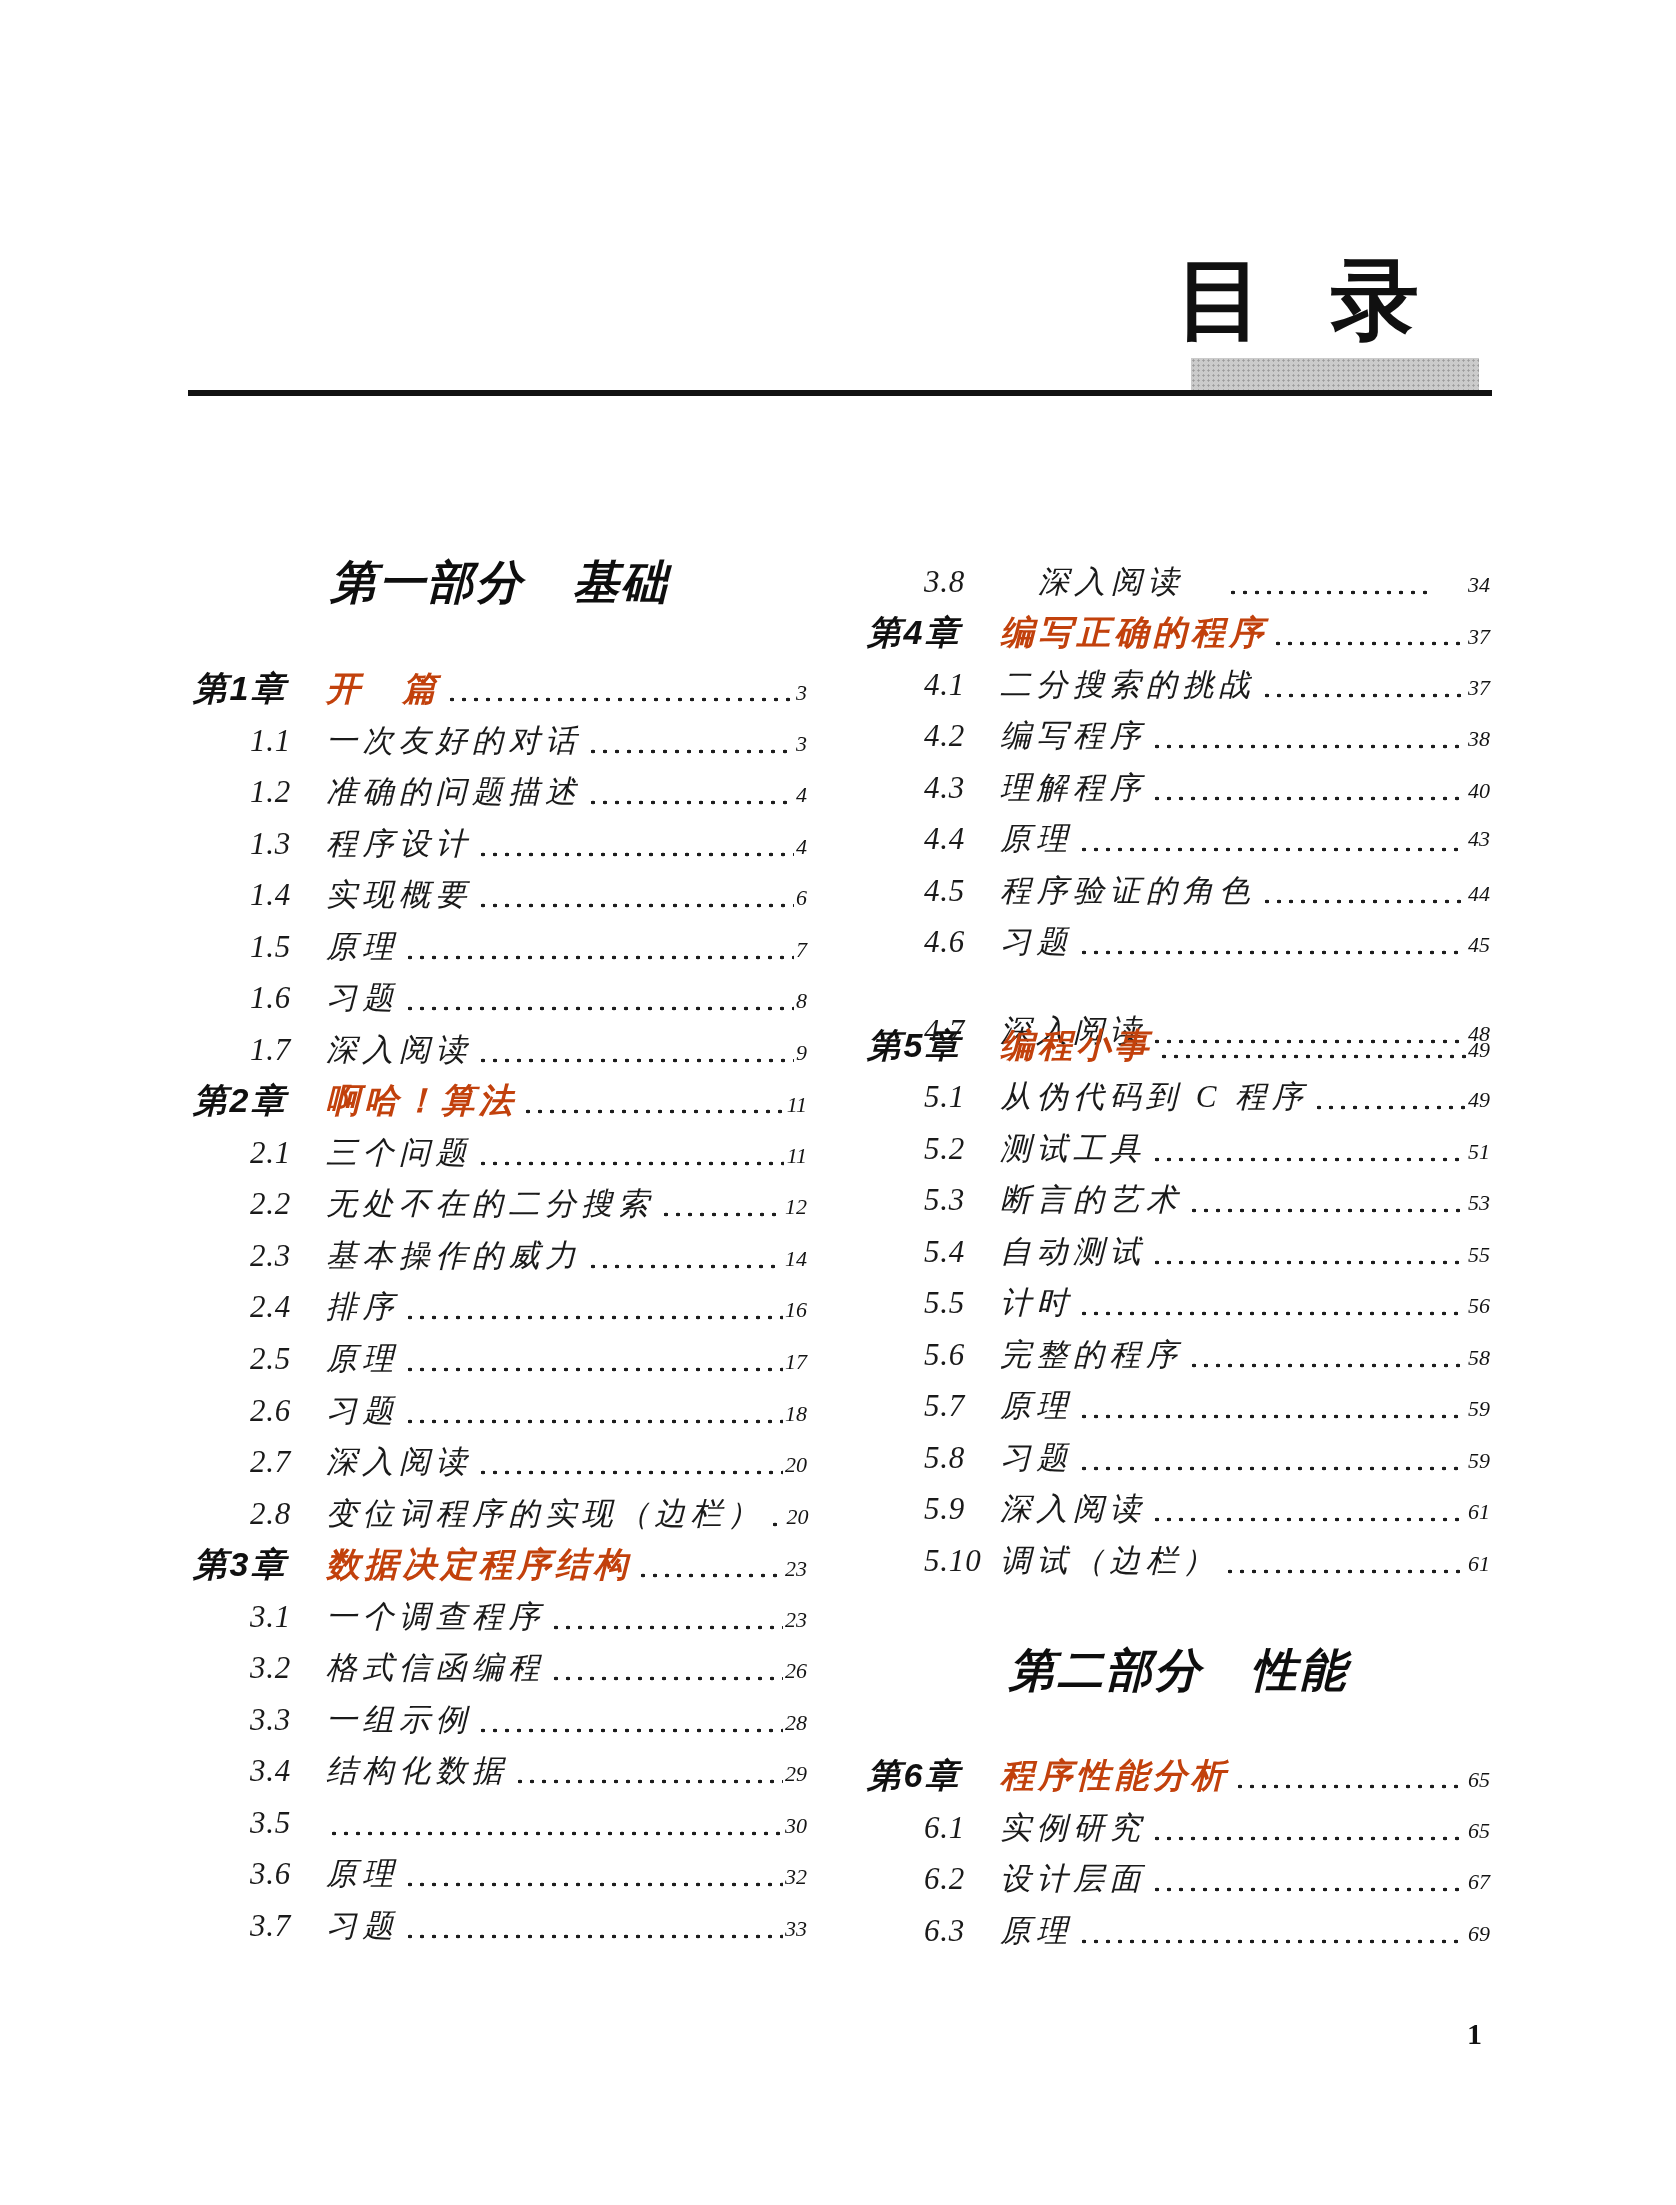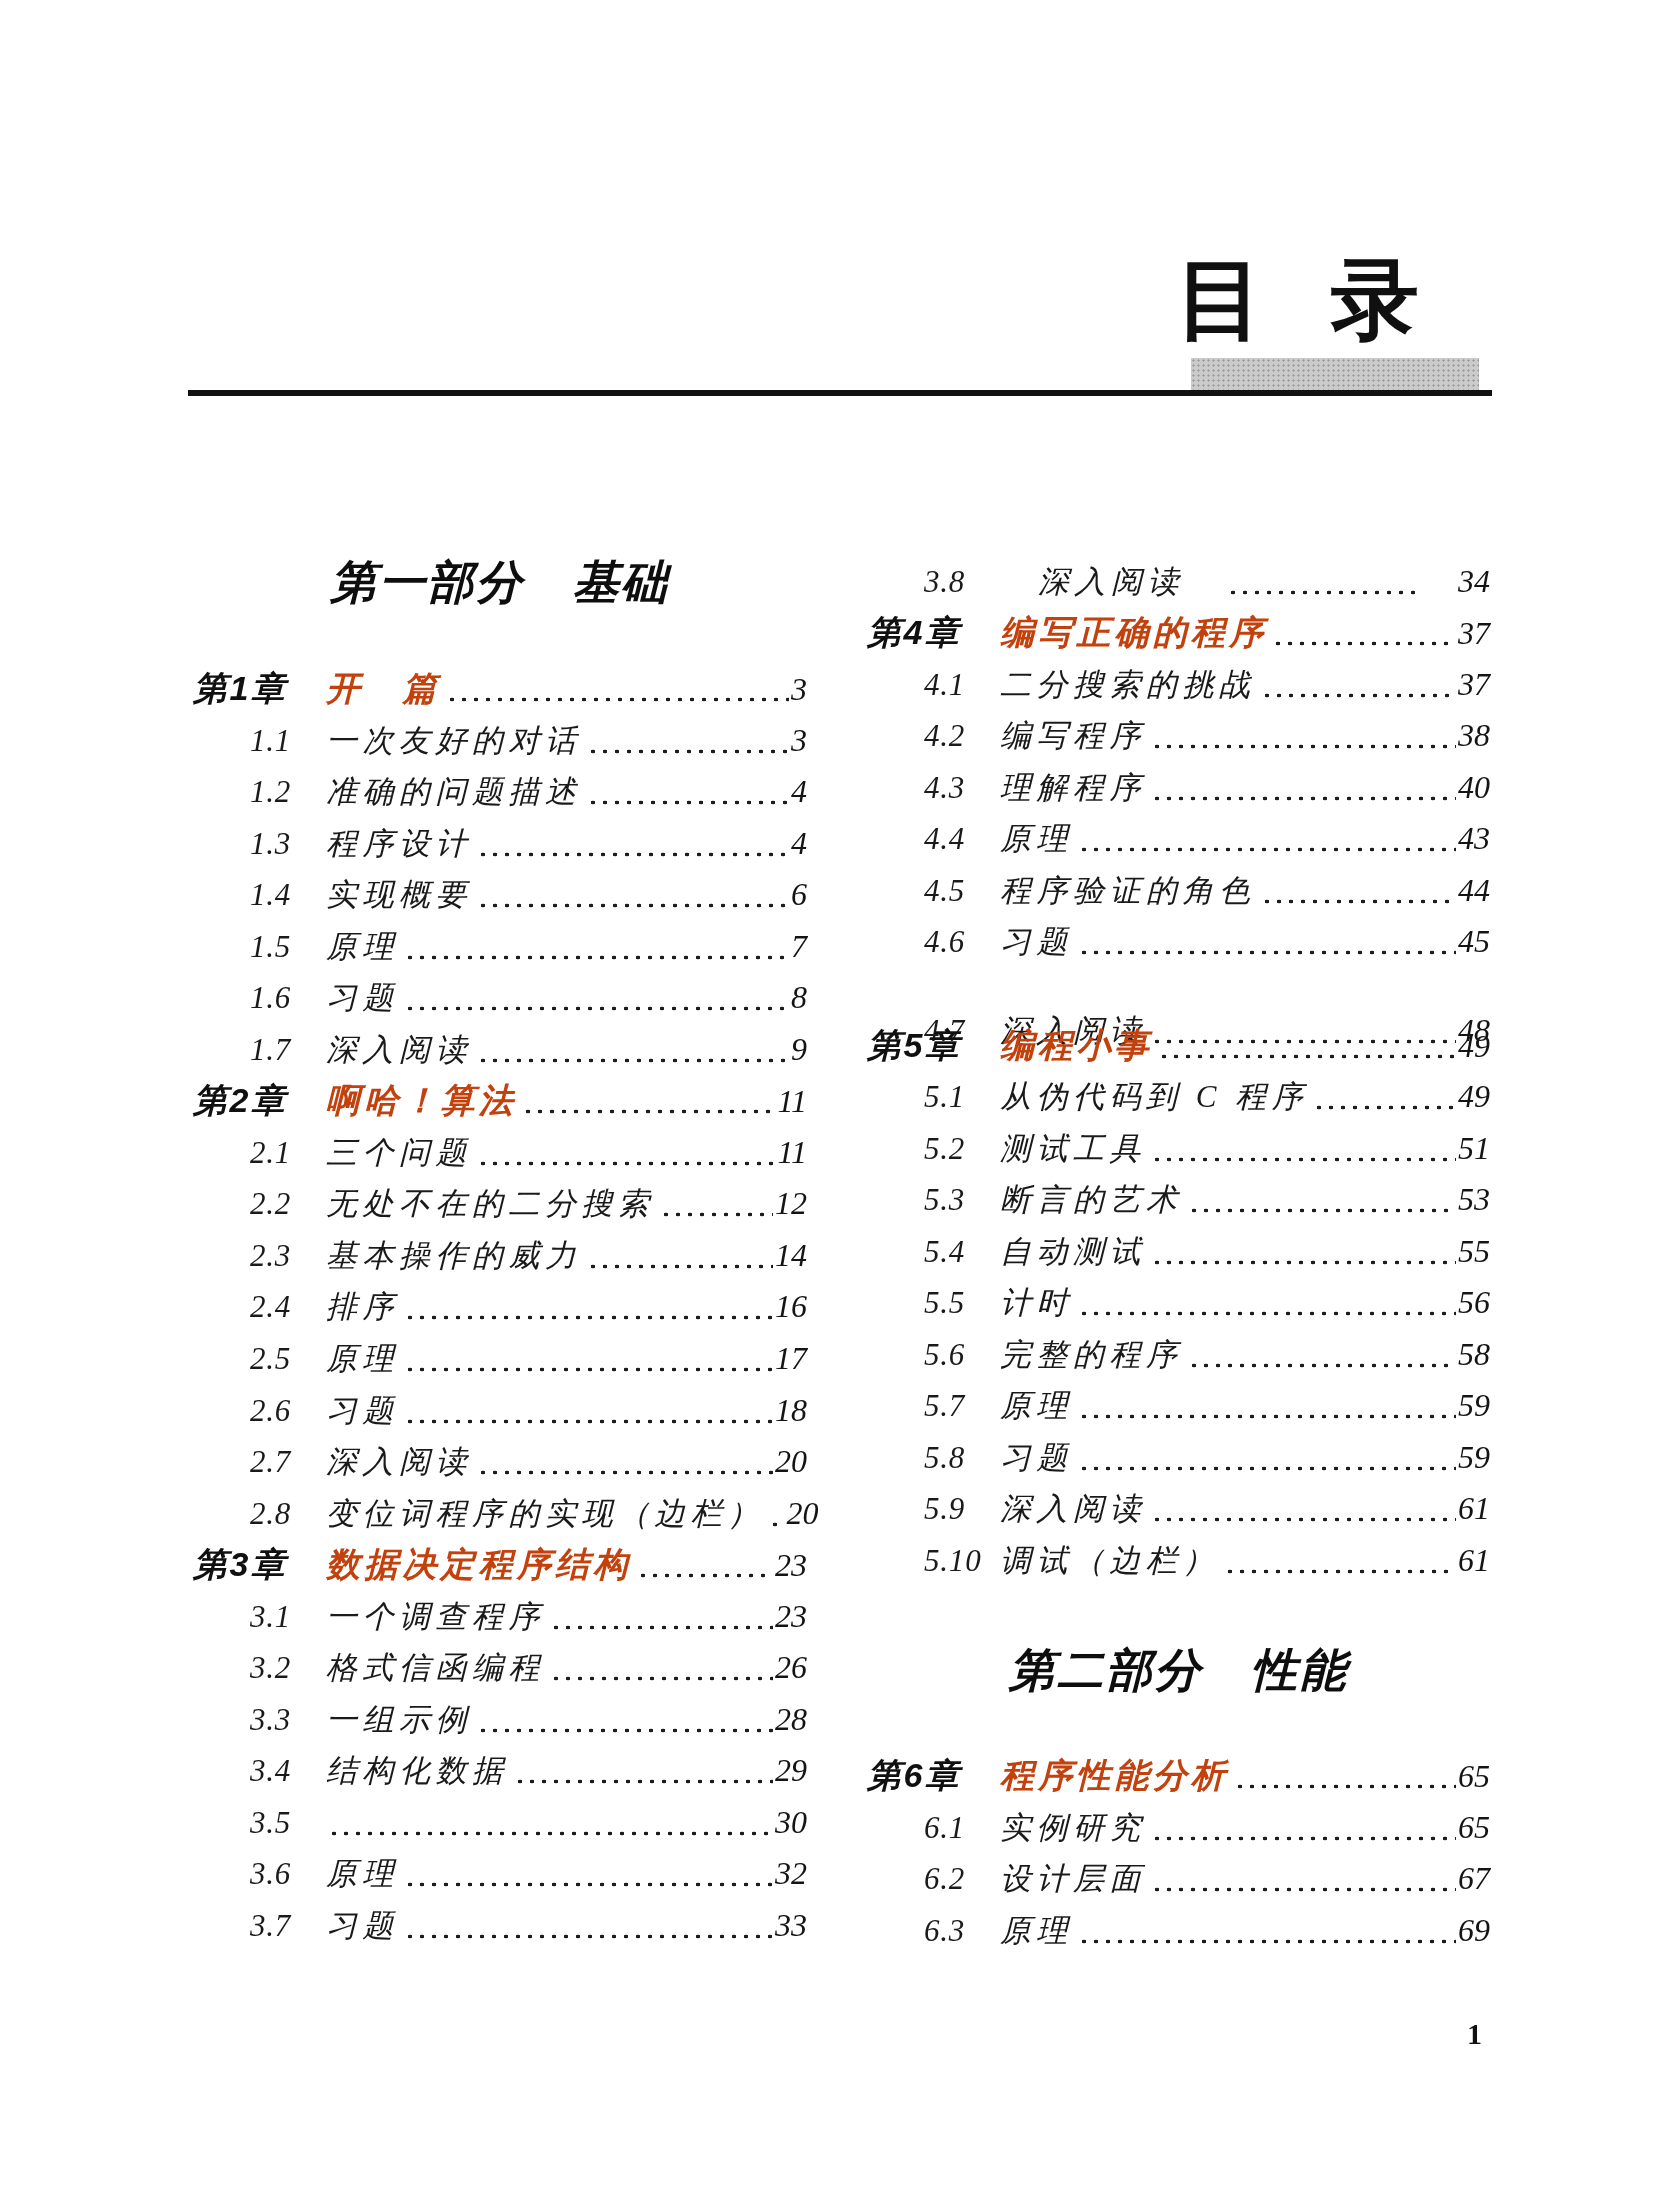--- a/index.html
+++ b/index.html
@@ -58,21 +58,21 @@
     font-size:34px;font-weight:bold;letter-spacing:4.2px;color:#c2410c;
     font-family:"Liberation Sans","DejaVu Sans",sans-serif;
   }
   .dots{
     flex:1 1 auto;height:9.3px;align-self:flex-end;margin:0 2.5px 7.6px 1.7px;
     background-image:radial-gradient(circle,#1c1c1c 1.8px,rgba(0,0,0,0) 2.2px);
     background-size:12px 9.3px;background-position:left bottom;
     background-repeat:repeat-x;min-width:15px;
   }
   .pg{
-    flex:0 0 auto;font-size:32px;letter-spacing:0;color:#141414;
+    flex:0 0 auto;font-size:22px;letter-spacing:0;color:#141414;
     font-family:"Liberation Serif","DejaVu Serif",serif;
   }
   
   .folio{
     position:absolute;left:1449px;top:2013px;width:51px;height:42px;
     line-height:42px;text-align:center;font-size:30px;font-weight:bold;
     color:#101010;font-family:"Liberation Serif","DejaVu Serif",serif;
   }
 </style>
 </head>

